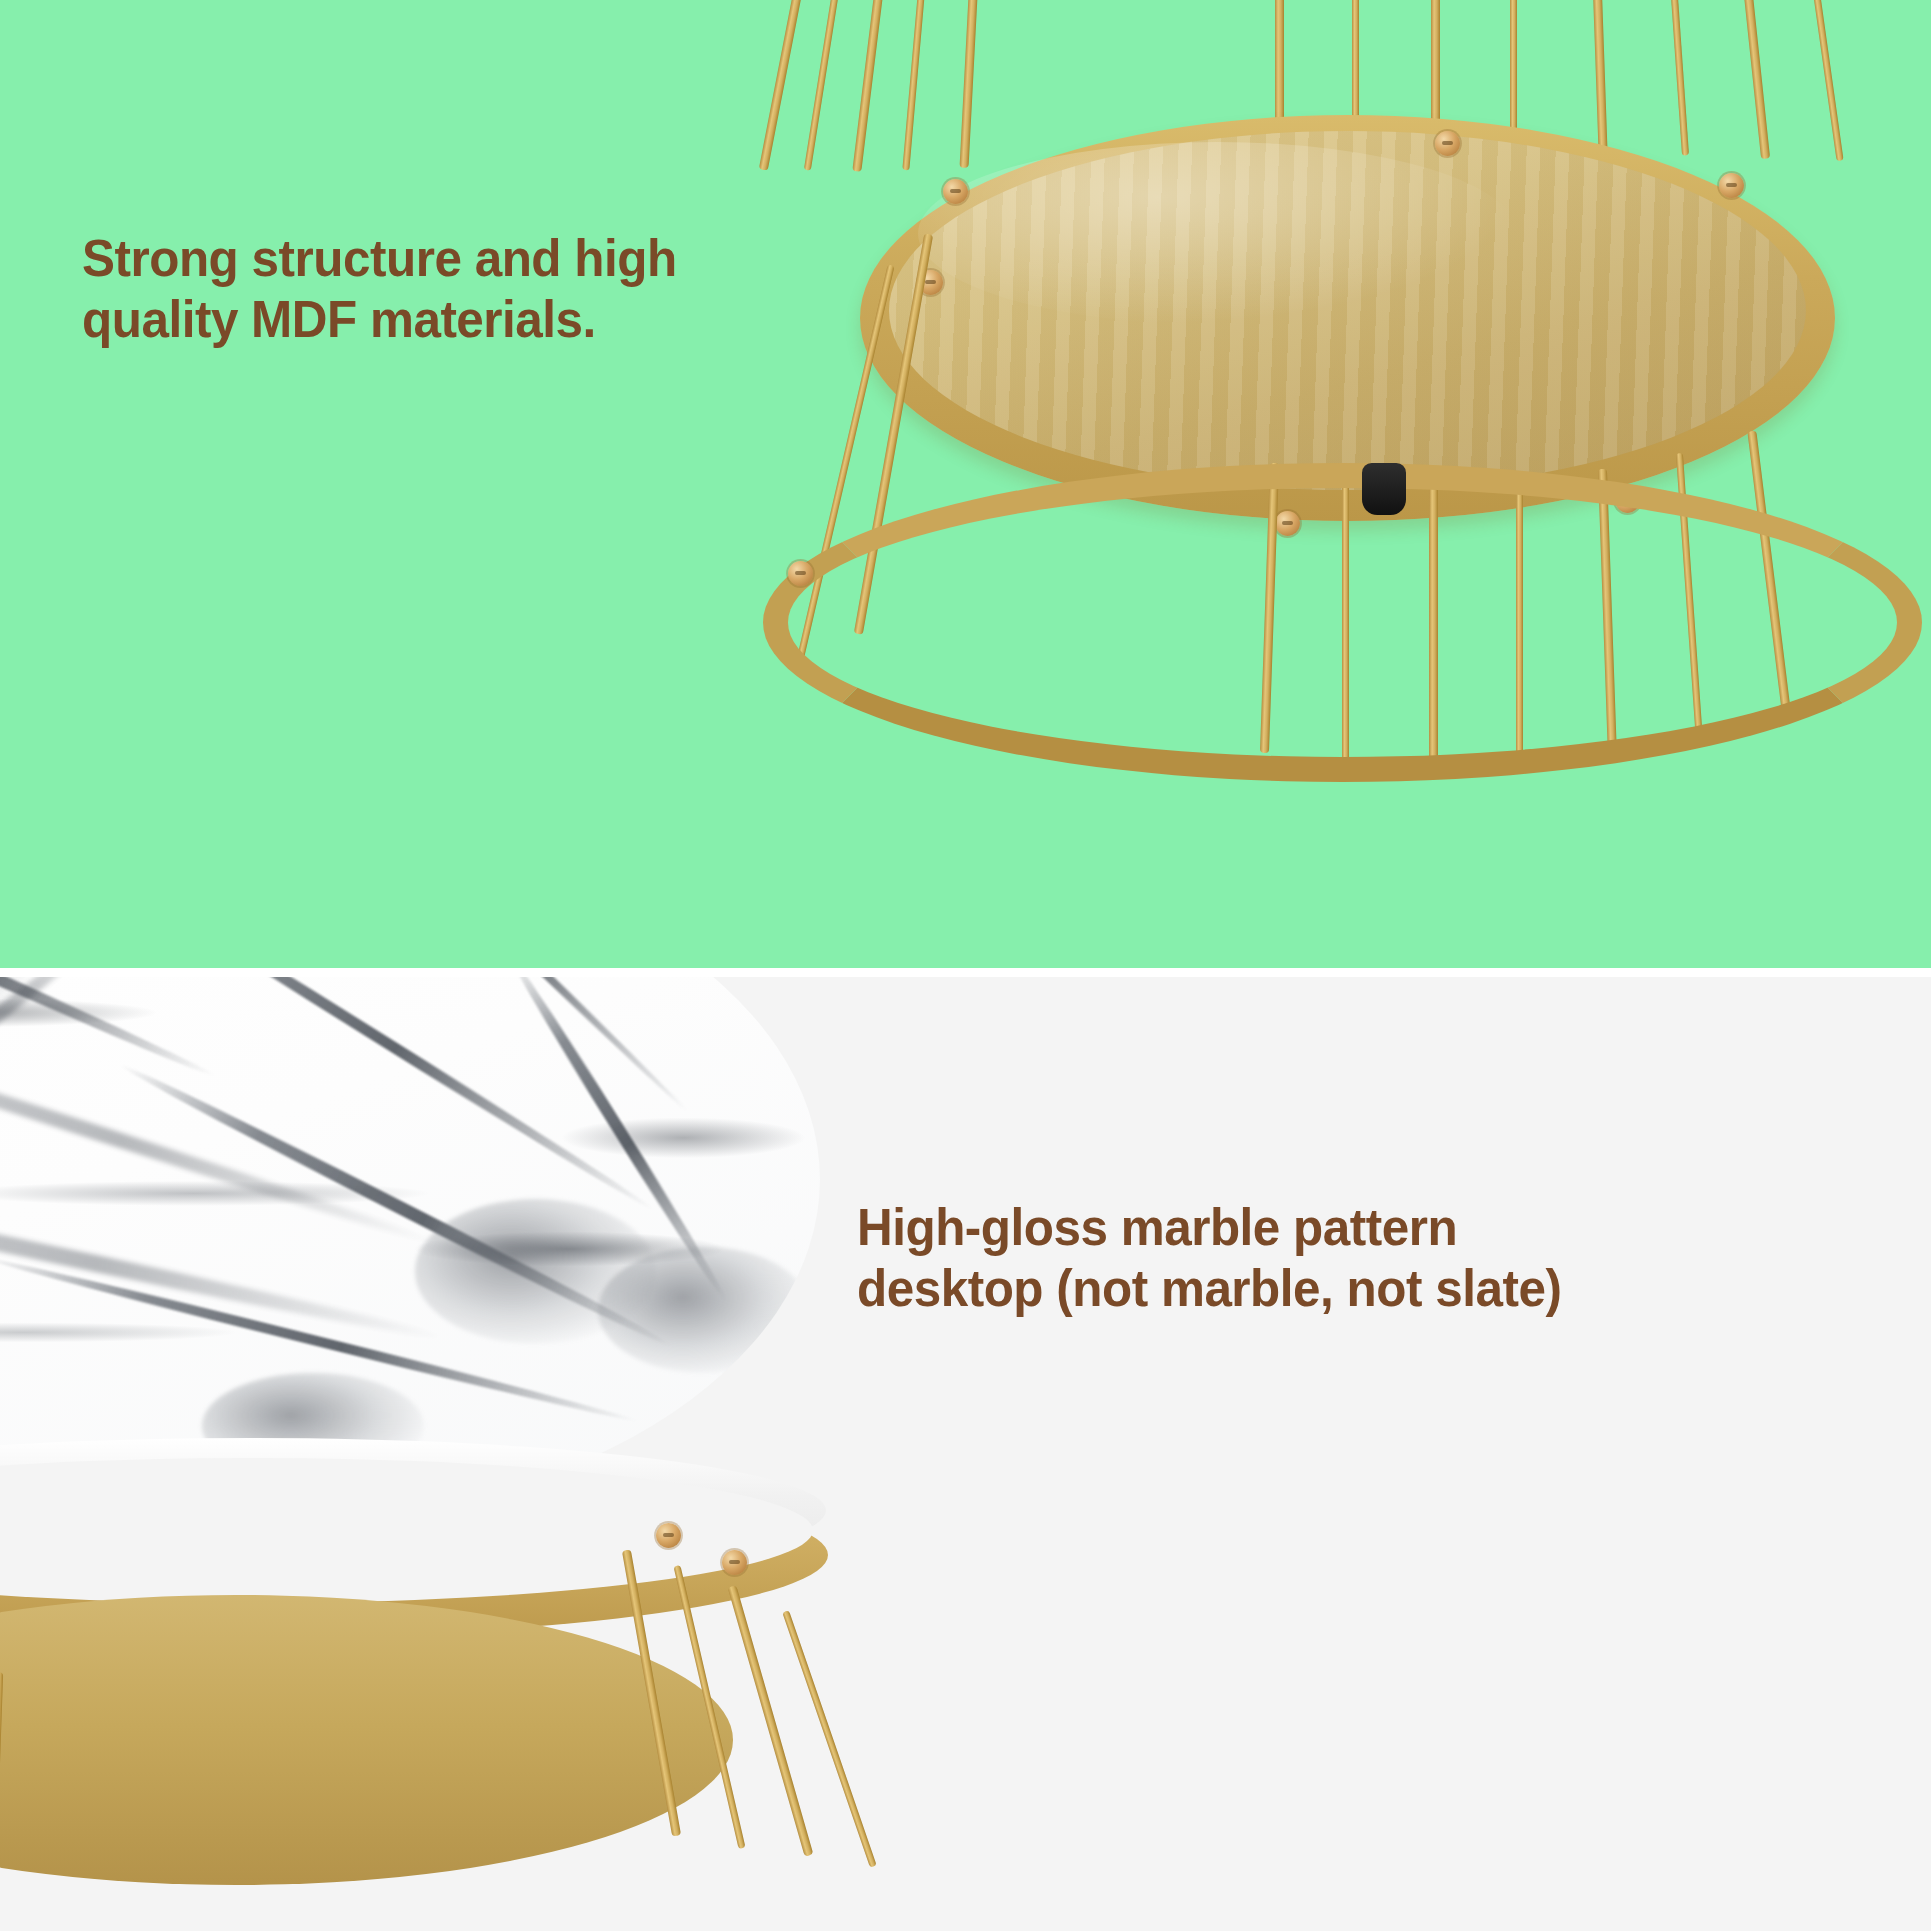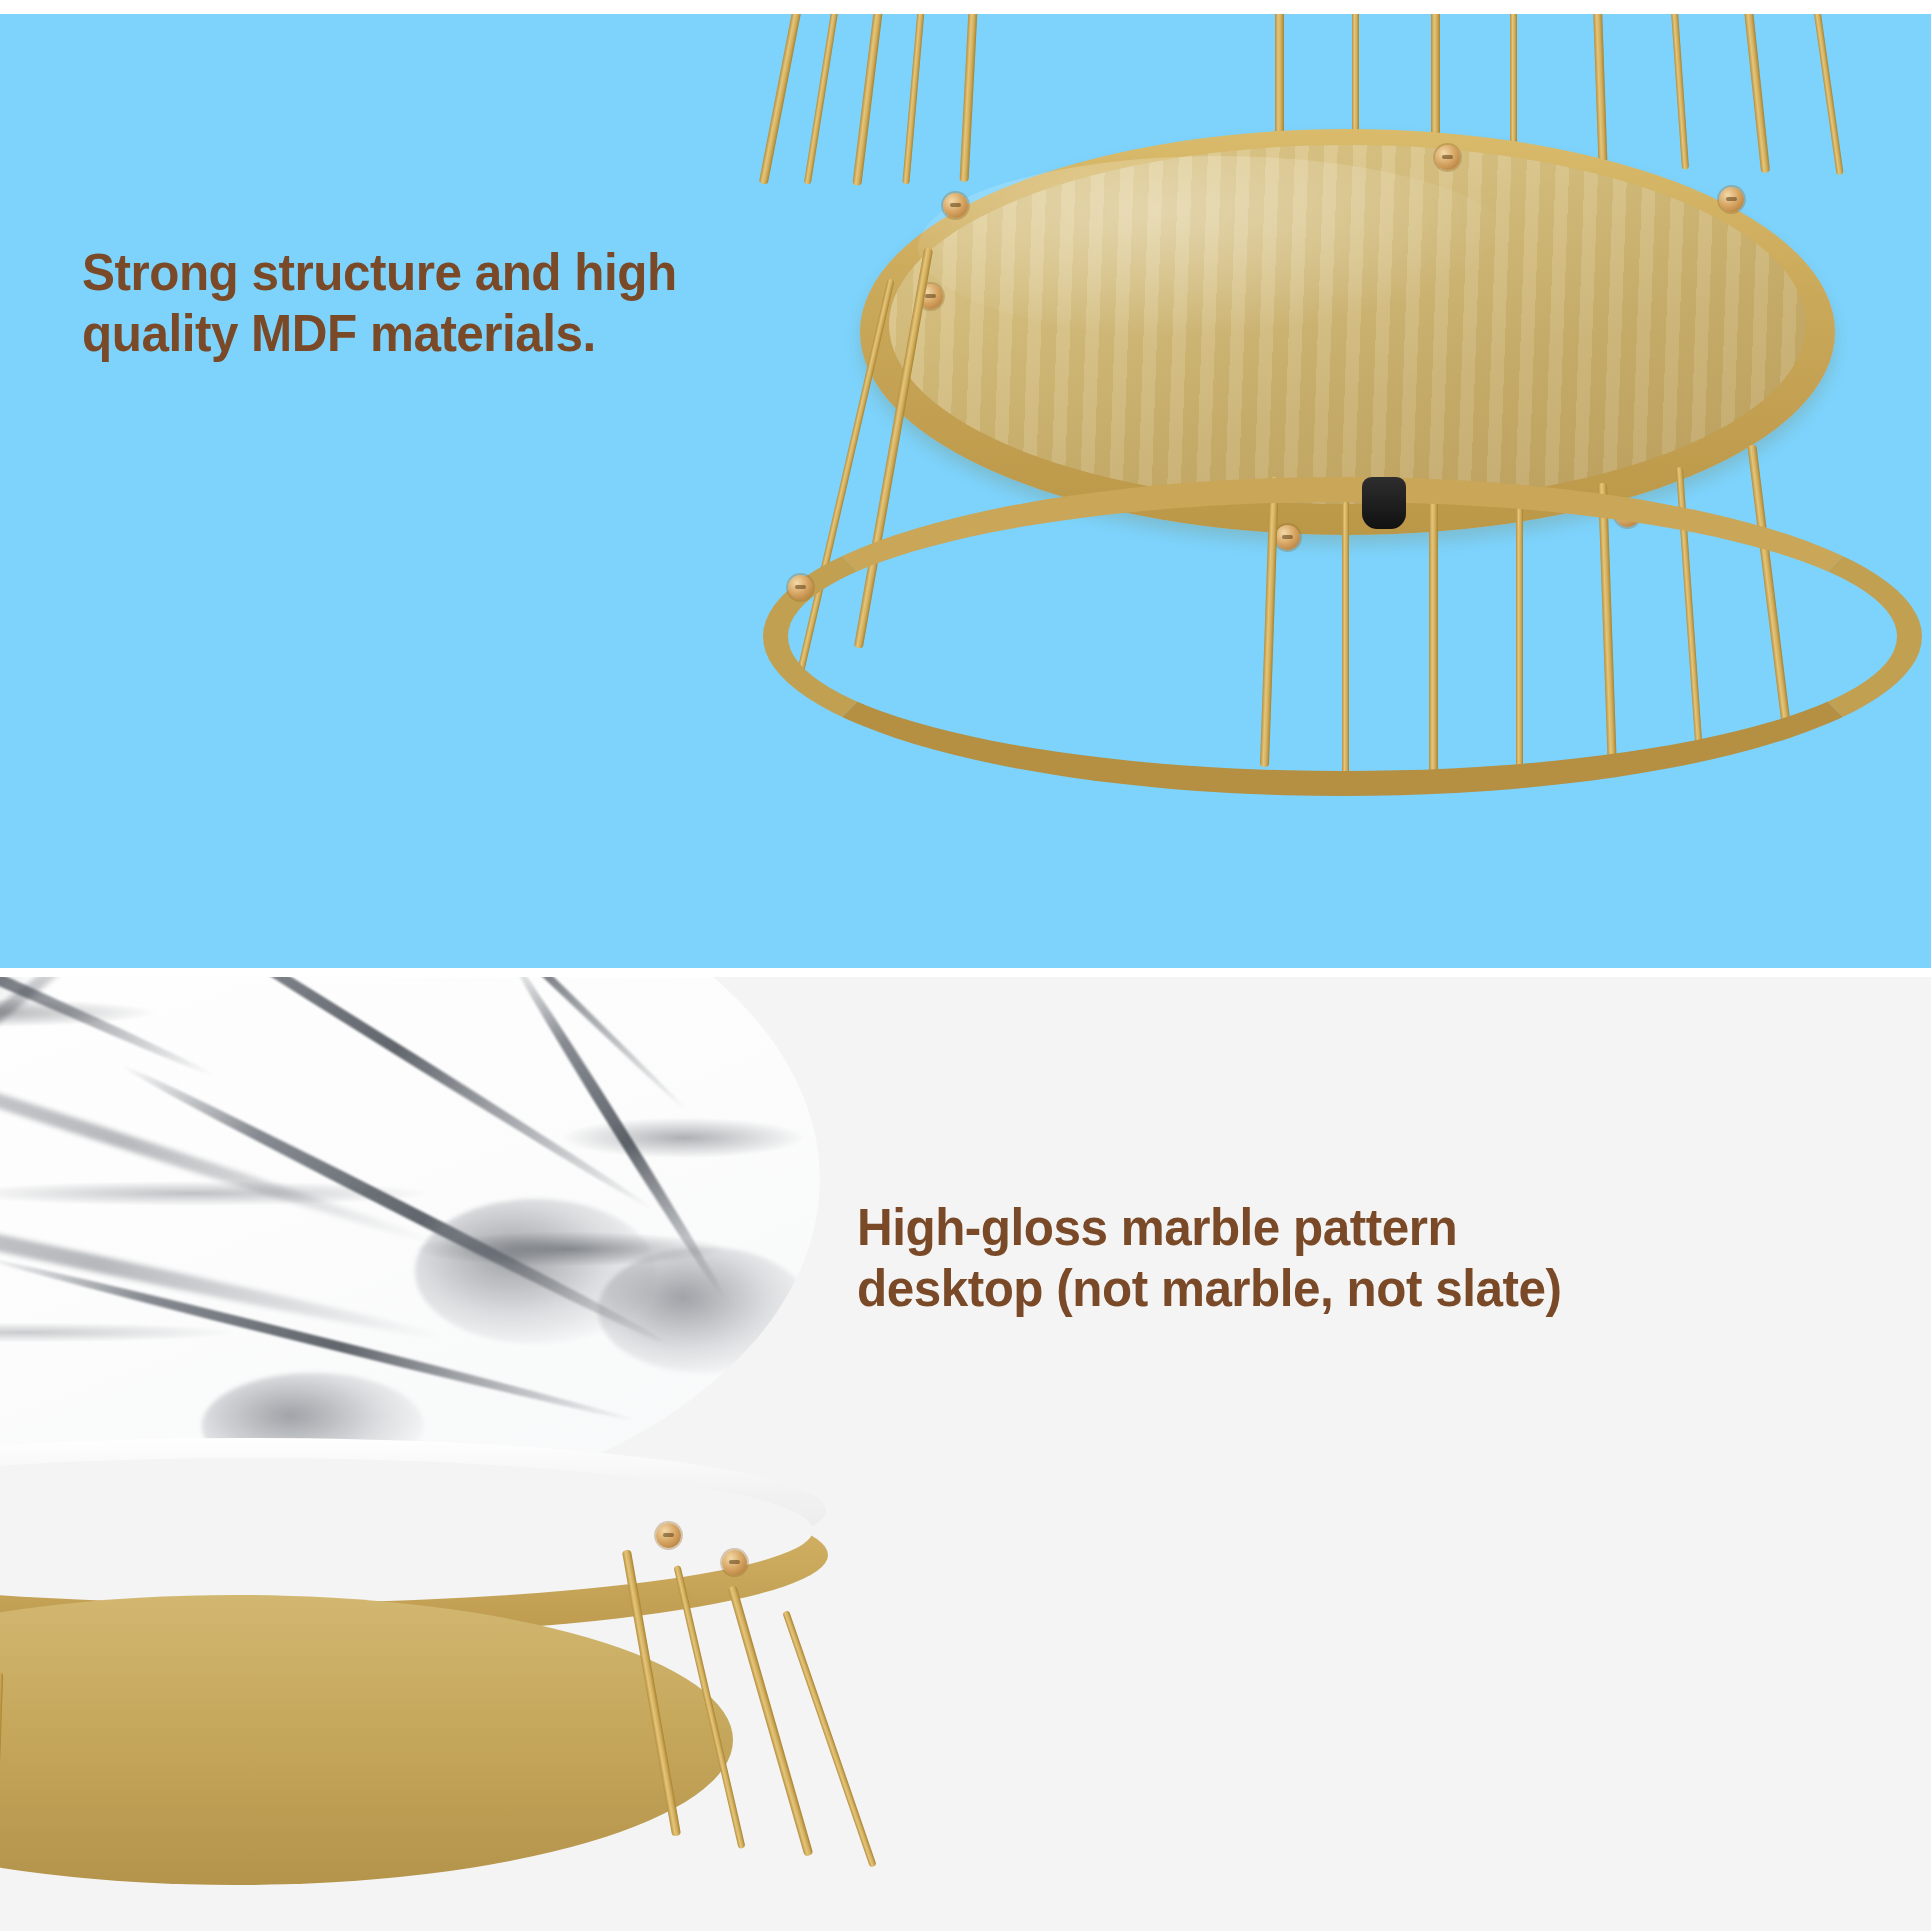--- a/index.html
+++ b/index.html
@@ -7,21 +7,21 @@
   html,body{ width:1931px; height:1931px; }
   body{
     font-family:"Liberation Sans", sans-serif;
     background:#ffffff;
     overflow:hidden;
   }
   .stage{ position:relative; width:1931px; height:1931px; }
 
   
   .panel{ position:absolute; left:0; width:1931px; overflow:hidden; }
-  #panel-top{    top:14px;    height:968px; background:#7dd3fc; }
+  #panel-top{    top:0;    height:968px; background:#86efac; }
   #panel-divider{ position:absolute; left:0; top:968px; width:1931px; height:8.7px; background:#ffffff; z-index:40;}
   #panel-bottom{ top:977px; height:954px; background:#f4f4f4; }
 
   
   .caption{
     position:absolute;
     font-weight:bold;
     letter-spacing:-0.5px;
     line-height:1.17;
     z-index:30;

